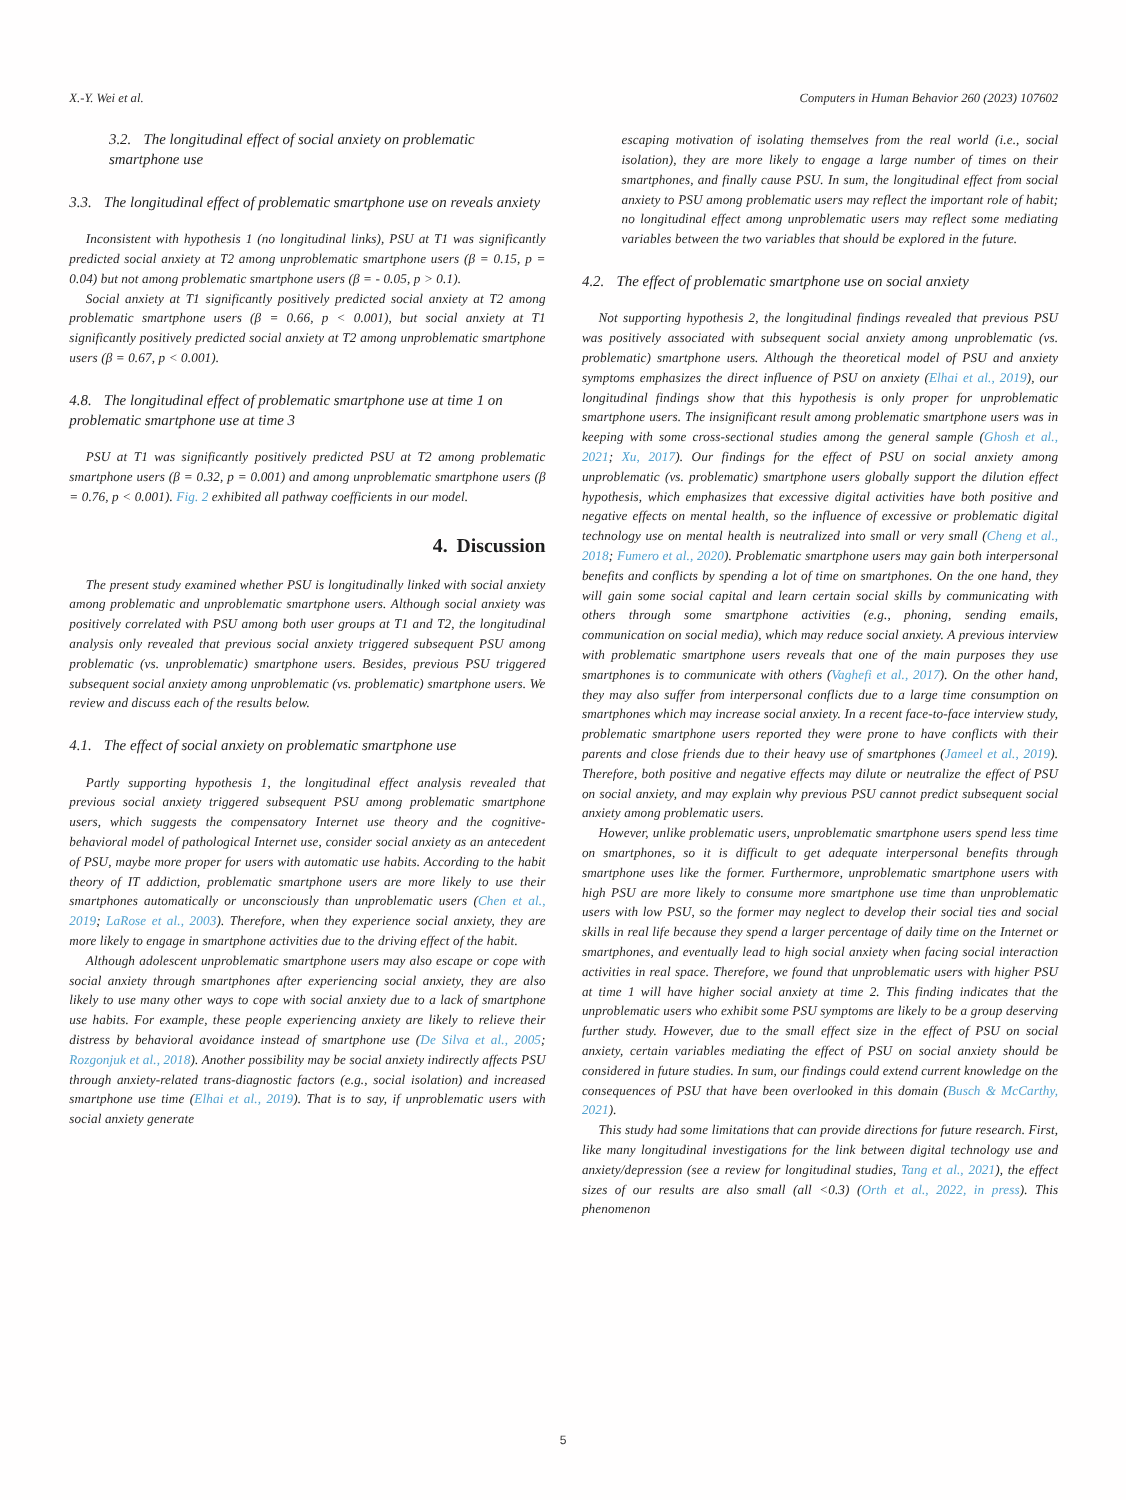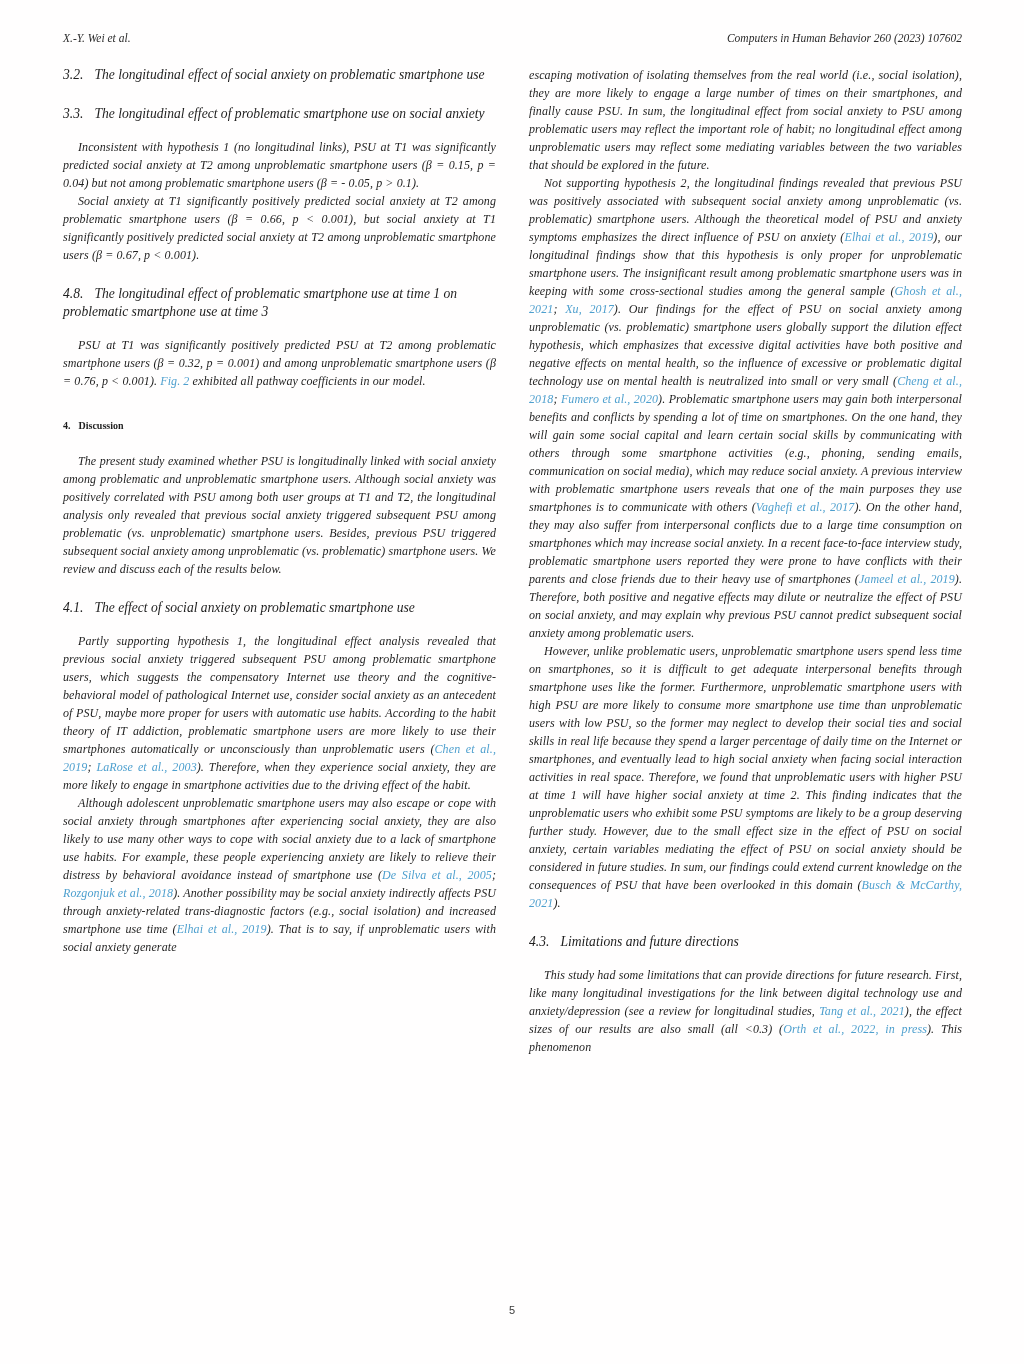--- a/index.html
+++ b/index.html
@@ -4,61 +4,61 @@
 <style>
   * { box-sizing: border-box; }
   html, body { margin: 0; padding: 0; background: #ffffff; }
   .page {
     position: relative;
     width: 1024px;
     height: 1364px;
     background: #fffefe;
     font-family: "Liberation Serif", serif;
     color: #1e1e1e;
-    padding: 32px 62px 0 63px;
+    padding: 84px 62px 0 63px;
     overflow: hidden;
   }
   .header {
     display: flex;
     justify-content: space-between;
     font-style: italic;
     font-size: 11.5px;
     color: #2a2a2a;
     margin-bottom: 22px;
   }
   .columns {
     display: flex;
     gap: 33px;
   }
   .col { width: 433px; }
-  .col > :first-child { margin-top: 0 !important; }
+  .col > :first-child { margin-top: 0 !important; margin-left: 36px; }
   .para {
     margin: 0;
     font-size: 12px;
     line-height: 18px;
     text-align: justify;
     letter-spacing: 0.1px;
     font-style: italic;
   }
   .para.indent { text-indent: 15px; }
   .subsection {
     font-style: italic;
     font-weight: normal;
     font-size: 13.6px;
     line-height: 18px;
     margin: 21px 0 15px 0;
     text-align: left;
   }
   .section {
     font-style: normal;
     font-weight: bold;
-    font-size: 10px;
+    font-size: 18px;
     line-height: 18px;
     margin: 27px 0 17px 0;
-    text-align: left;
+    text-align: right;
   }
   .head-num { margin-right: 11px; }
   .section .head-num { margin-right: 8px; }
   .cite { color: var(--link-color, #4d9fce); }
   .footer {
     position: absolute;
     left: 0;
     bottom: 48px;
     width: 100%;
     text-align: center;
@@ -71,35 +71,35 @@
 <body>
 
 <div class="page">
   <div class="header">
     <span>X.-Y. Wei et al.</span>
     <span>Computers in Human Behavior 260 (2023) 107602</span>
   </div>
   <div class="columns">
     <div class="col">
         <h3 class="subsection"><span class="head-num">3.2.</span><span>The longitudinal effect of social anxiety on problematic smartphone use</span></h3>
-        <h3 class="subsection"><span class="head-num">3.3.</span><span>The longitudinal effect of problematic smartphone use on social anxiety</span></h3>
+        <h3 class="subsection"><span class="head-num">3.3.</span><span>The longitudinal effect of problematic smartphone use on reveals anxiety</span></h3>
         <p class="para indent"><span>Inconsistent with hypothesis 1 (no longitudinal links), PSU at T1 was significantly predicted social anxiety at T2 among unproblematic smartphone users (β = 0.15, p = 0.04) but not among problematic smartphone users (β = - 0.05, p &gt; 0.1).</span></p>
         <p class="para indent"><span>Social anxiety at T1 significantly positively predicted social anxiety at T2 among problematic smartphone users (β = 0.66, p &lt; 0.001), but social anxiety at T1 significantly positively predicted social anxiety at T2 among unproblematic smartphone users (β = 0.67, p &lt; 0.001).</span></p>
         <h3 class="subsection"><span class="head-num">4.8.</span><span>The longitudinal effect of problematic smartphone use at time 1 on problematic smartphone use at time 3</span></h3>
         <p class="para indent"><span>PSU at T1 was significantly positively predicted PSU at T2 among problematic smartphone users (β = 0.32, p = 0.001) and among unproblematic smartphone users (β = 0.76, p &lt; 0.001). </span><span class="cite">Fig. 2</span><span> exhibited all pathway coefficients in our model.</span></p>
         <h2 class="section"><span class="head-num">4.</span><span>Discussion</span></h2>
         <p class="para indent"><span>The present study examined whether PSU is longitudinally linked with social anxiety among problematic and unproblematic smartphone users. Although social anxiety was positively correlated with PSU among both user groups at T1 and T2, the longitudinal analysis only revealed that previous social anxiety triggered subsequent PSU among problematic (vs. unproblematic) smartphone users. Besides, previous PSU triggered subsequent social anxiety among unproblematic (vs. problematic) smartphone users. We review and discuss each of the results below.</span></p>
         <h3 class="subsection"><span class="head-num">4.1.</span><span>The effect of social anxiety on problematic smartphone use</span></h3>
         <p class="para indent"><span>Partly supporting hypothesis 1, the longitudinal effect analysis revealed that previous social anxiety triggered subsequent PSU among problematic smartphone users, which suggests the compensatory Internet use theory and the cognitive-behavioral model of pathological Internet use, consider social anxiety as an antecedent of PSU, maybe more proper for users with automatic use habits. According to the habit theory of IT addiction, problematic smartphone users are more likely to use their smartphones automatically or unconsciously than unproblematic users (</span><span class="cite">Chen et al., 2019</span><span>; </span><span class="cite">LaRose et al., 2003</span><span>). Therefore, when they experience social anxiety, they are more likely to engage in smartphone activities due to the driving effect of the habit.</span></p>
         <p class="para indent"><span>Although adolescent unproblematic smartphone users may also escape or cope with social anxiety through smartphones after experiencing social anxiety, they are also likely to use many other ways to cope with social anxiety due to a lack of smartphone use habits. For example, these people experiencing anxiety are likely to relieve their distress by behavioral avoidance instead of smartphone use (</span><span class="cite">De Silva et al., 2005</span><span>; </span><span class="cite">Rozgonjuk et al., 2018</span><span>). Another possibility may be social anxiety indirectly affects PSU through anxiety-related trans-diagnostic factors (e.g., social isolation) and increased smartphone use time (</span><span class="cite">Elhai et al., 2019</span><span>). That is to say, if unproblematic users with social anxiety generate</span></p>
       </div>
     <div class="col">
         <p class="para"><span>escaping motivation of isolating themselves from the real world (i.e., social isolation), they are more likely to engage a large number of times on their smartphones, and finally cause PSU. In sum, the longitudinal effect from social anxiety to PSU among problematic users may reflect the important role of habit; no longitudinal effect among unproblematic users may reflect some mediating variables between the two variables that should be explored in the future.</span></p>
+        <h3 class="subsection"><span class="head-num">4.2.</span><span>The effect of problematic smartphone use on social anxiety</span></h3>
         <p class="para indent"><span>Not supporting hypothesis 2, the longitudinal findings revealed that previous PSU was positively associated with subsequent social anxiety among unproblematic (vs. problematic) smartphone users. Although the theoretical model of PSU and anxiety symptoms emphasizes the direct influence of PSU on anxiety (</span><span class="cite">Elhai et al., 2019</span><span>), our longitudinal findings show that this hypothesis is only proper for unproblematic smartphone users. The insignificant result among problematic smartphone users was in keeping with some cross-sectional studies among the general sample (</span><span class="cite">Ghosh et al., 2021</span><span>; </span><span class="cite">Xu, 2017</span><span>). Our findings for the effect of PSU on social anxiety among unproblematic (vs. problematic) smartphone users globally support the dilution effect hypothesis, which emphasizes that excessive digital activities have both positive and negative effects on mental health, so the influence of excessive or problematic digital technology use on mental health is neutralized into small or very small (</span><span class="cite">Cheng et al., 2018</span><span>; </span><span class="cite">Fumero et al., 2020</span><span>). Problematic smartphone users may gain both interpersonal benefits and conflicts by spending a lot of time on smartphones. On the one hand, they will gain some social capital and learn certain social skills by communicating with others through some smartphone activities (e.g., phoning, sending emails, communication on social media), which may reduce social anxiety. A previous interview with problematic smartphone users reveals that one of the main purposes they use smartphones is to communicate with others (</span><span class="cite">Vaghefi et al., 2017</span><span>). On the other hand, they may also suffer from interpersonal conflicts due to a large time consumption on smartphones which may increase social anxiety. In a recent face-to-face interview study, problematic smartphone users reported they were prone to have conflicts with their parents and close friends due to their heavy use of smartphones (</span><span class="cite">Jameel et al., 2019</span><span>). Therefore, both positive and negative effects may dilute or neutralize the effect of PSU on social anxiety, and may explain why previous PSU cannot predict subsequent social anxiety among problematic users.</span></p>
         <p class="para indent"><span>However, unlike problematic users, unproblematic smartphone users spend less time on smartphones, so it is difficult to get adequate interpersonal benefits through smartphone uses like the former. Furthermore, unproblematic smartphone users with high PSU are more likely to consume more smartphone use time than unproblematic users with low PSU, so the former may neglect to develop their social ties and social skills in real life because they spend a larger percentage of daily time on the Internet or smartphones, and eventually lead to high social anxiety when facing social interaction activities in real space. Therefore, we found that unproblematic users with higher PSU at time 1 will have higher social anxiety at time 2. This finding indicates that the unproblematic users who exhibit some PSU symptoms are likely to be a group deserving further study. However, due to the small effect size in the effect of PSU on social anxiety, certain variables mediating the effect of PSU on social anxiety should be considered in future studies. In sum, our findings could extend current knowledge on the consequences of PSU that have been overlooked in this domain (</span><span class="cite">Busch &amp; McCarthy, 2021</span><span>).</span></p>
-        <h3 class="subsection"><span class="head-num">4.3.</span><span>Limitations and future directions</span></h3>
         <p class="para indent"><span>This study had some limitations that can provide directions for future research. First, like many longitudinal investigations for the link between digital technology use and anxiety/depression (see a review for longitudinal studies, </span><span class="cite">Tang et al., 2021</span><span>), the effect sizes of our results are also small (all &lt;0.3) (</span><span class="cite">Orth et al., 2022, in press</span><span>). This phenomenon</span></p>
       </div>
   </div>
   <div class="footer">
     <span>5</span>
   </div>
 </div>
 
 </body></html>

